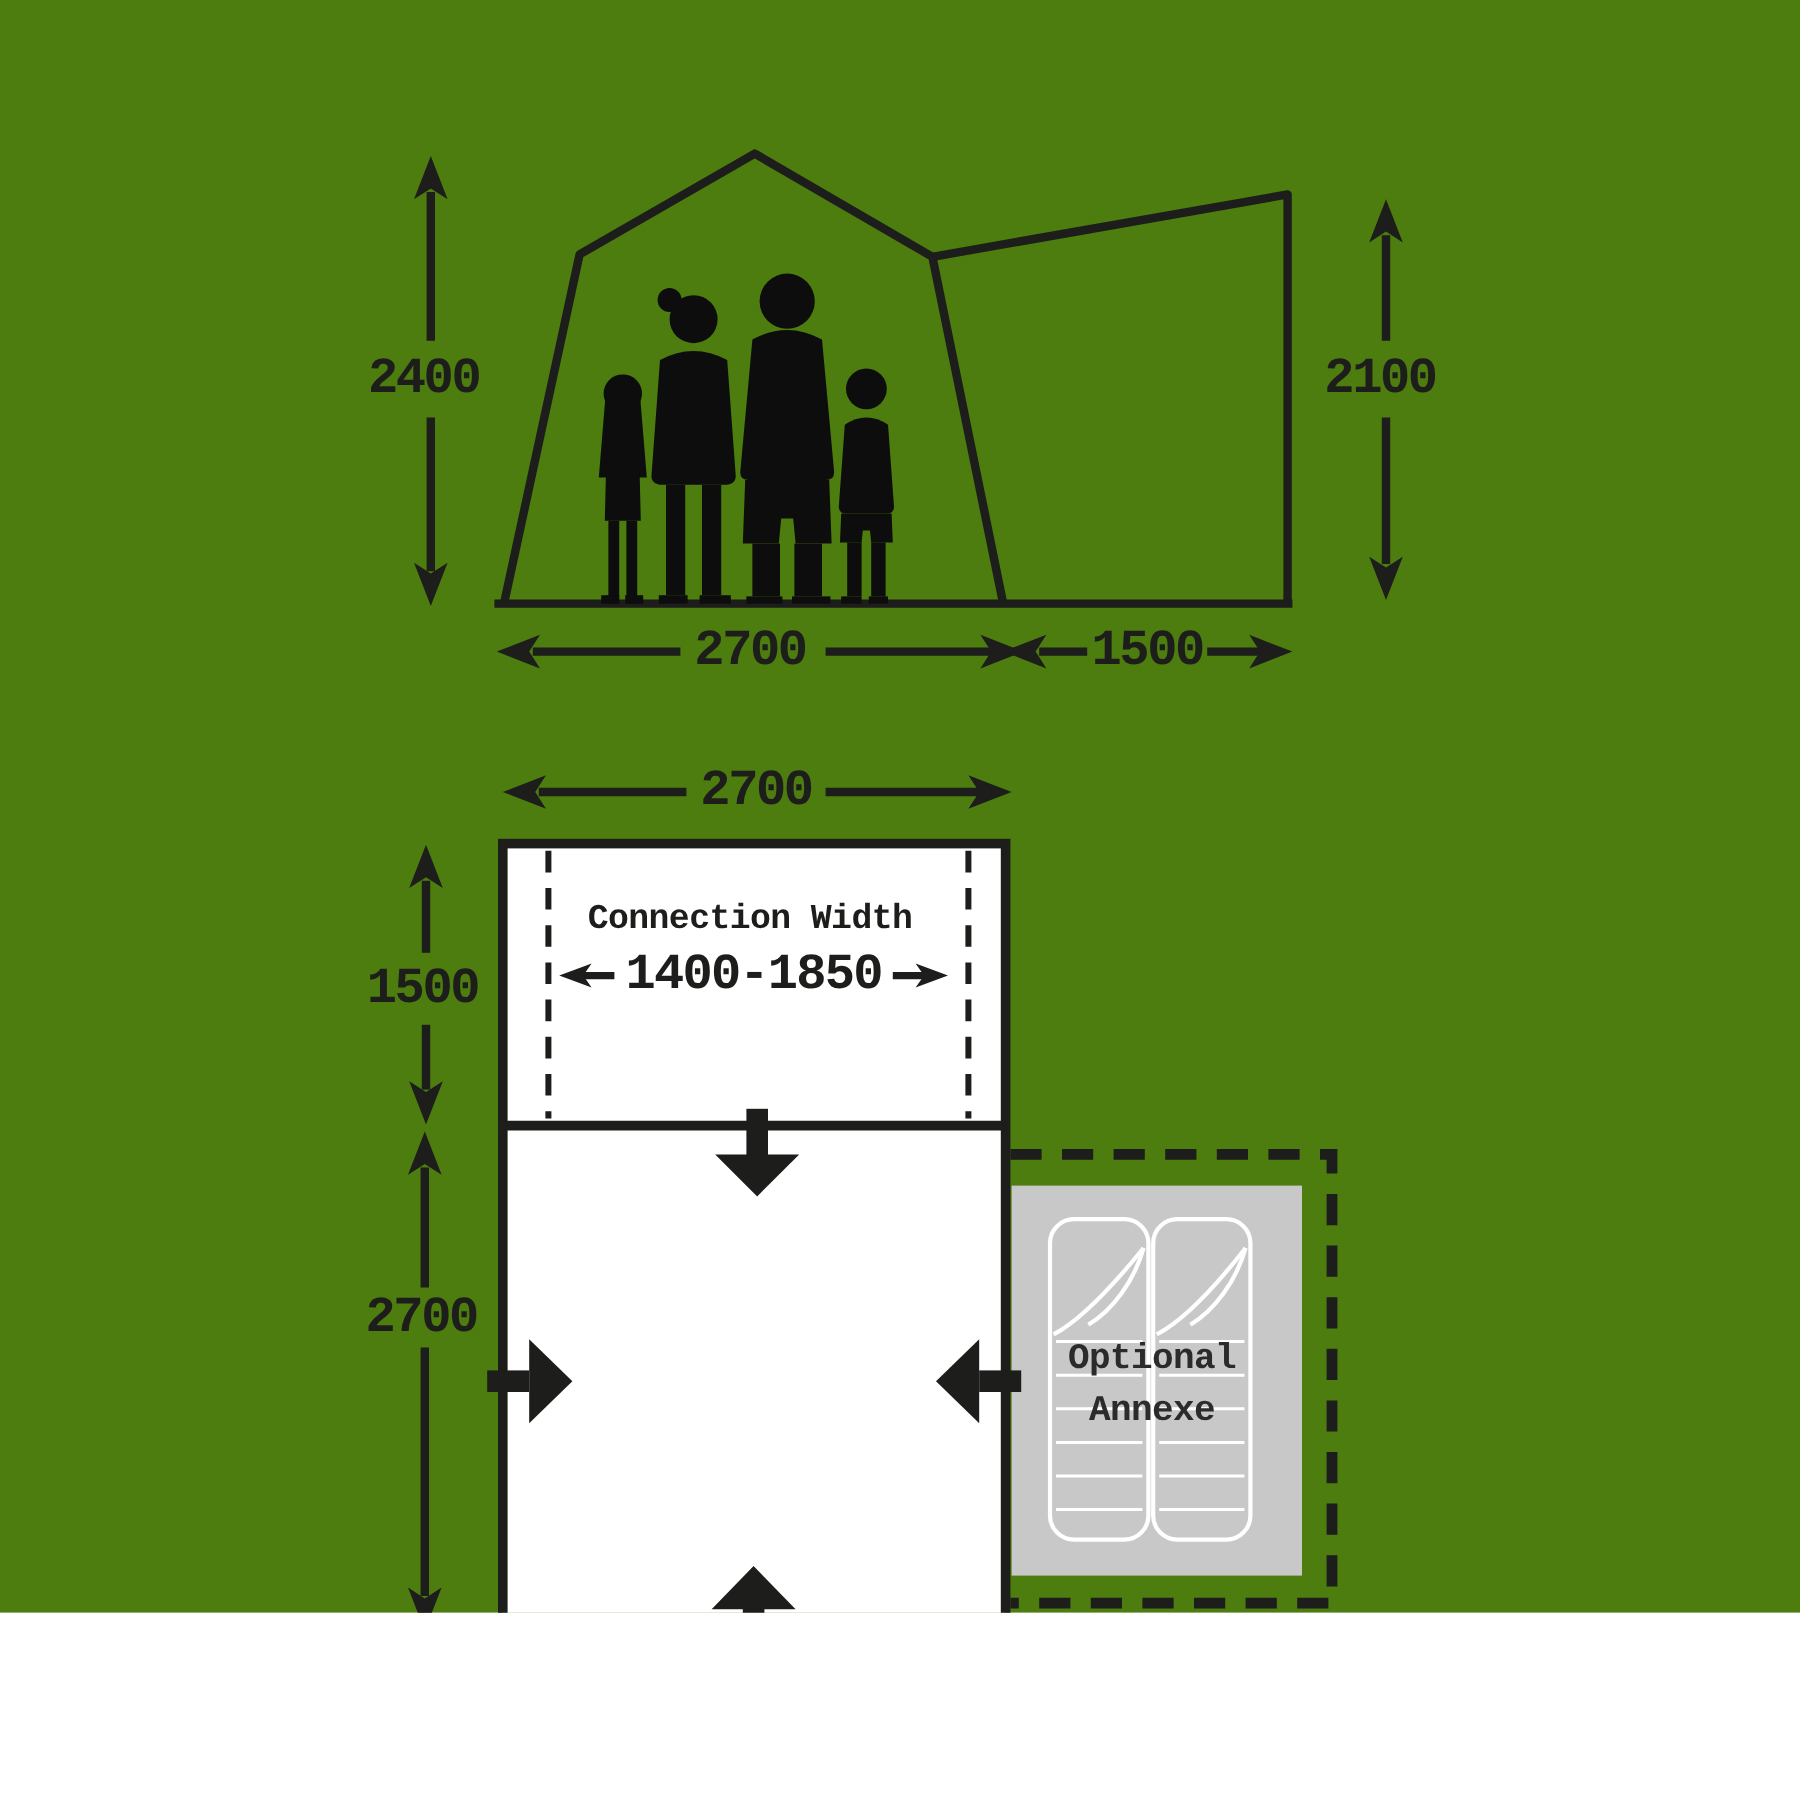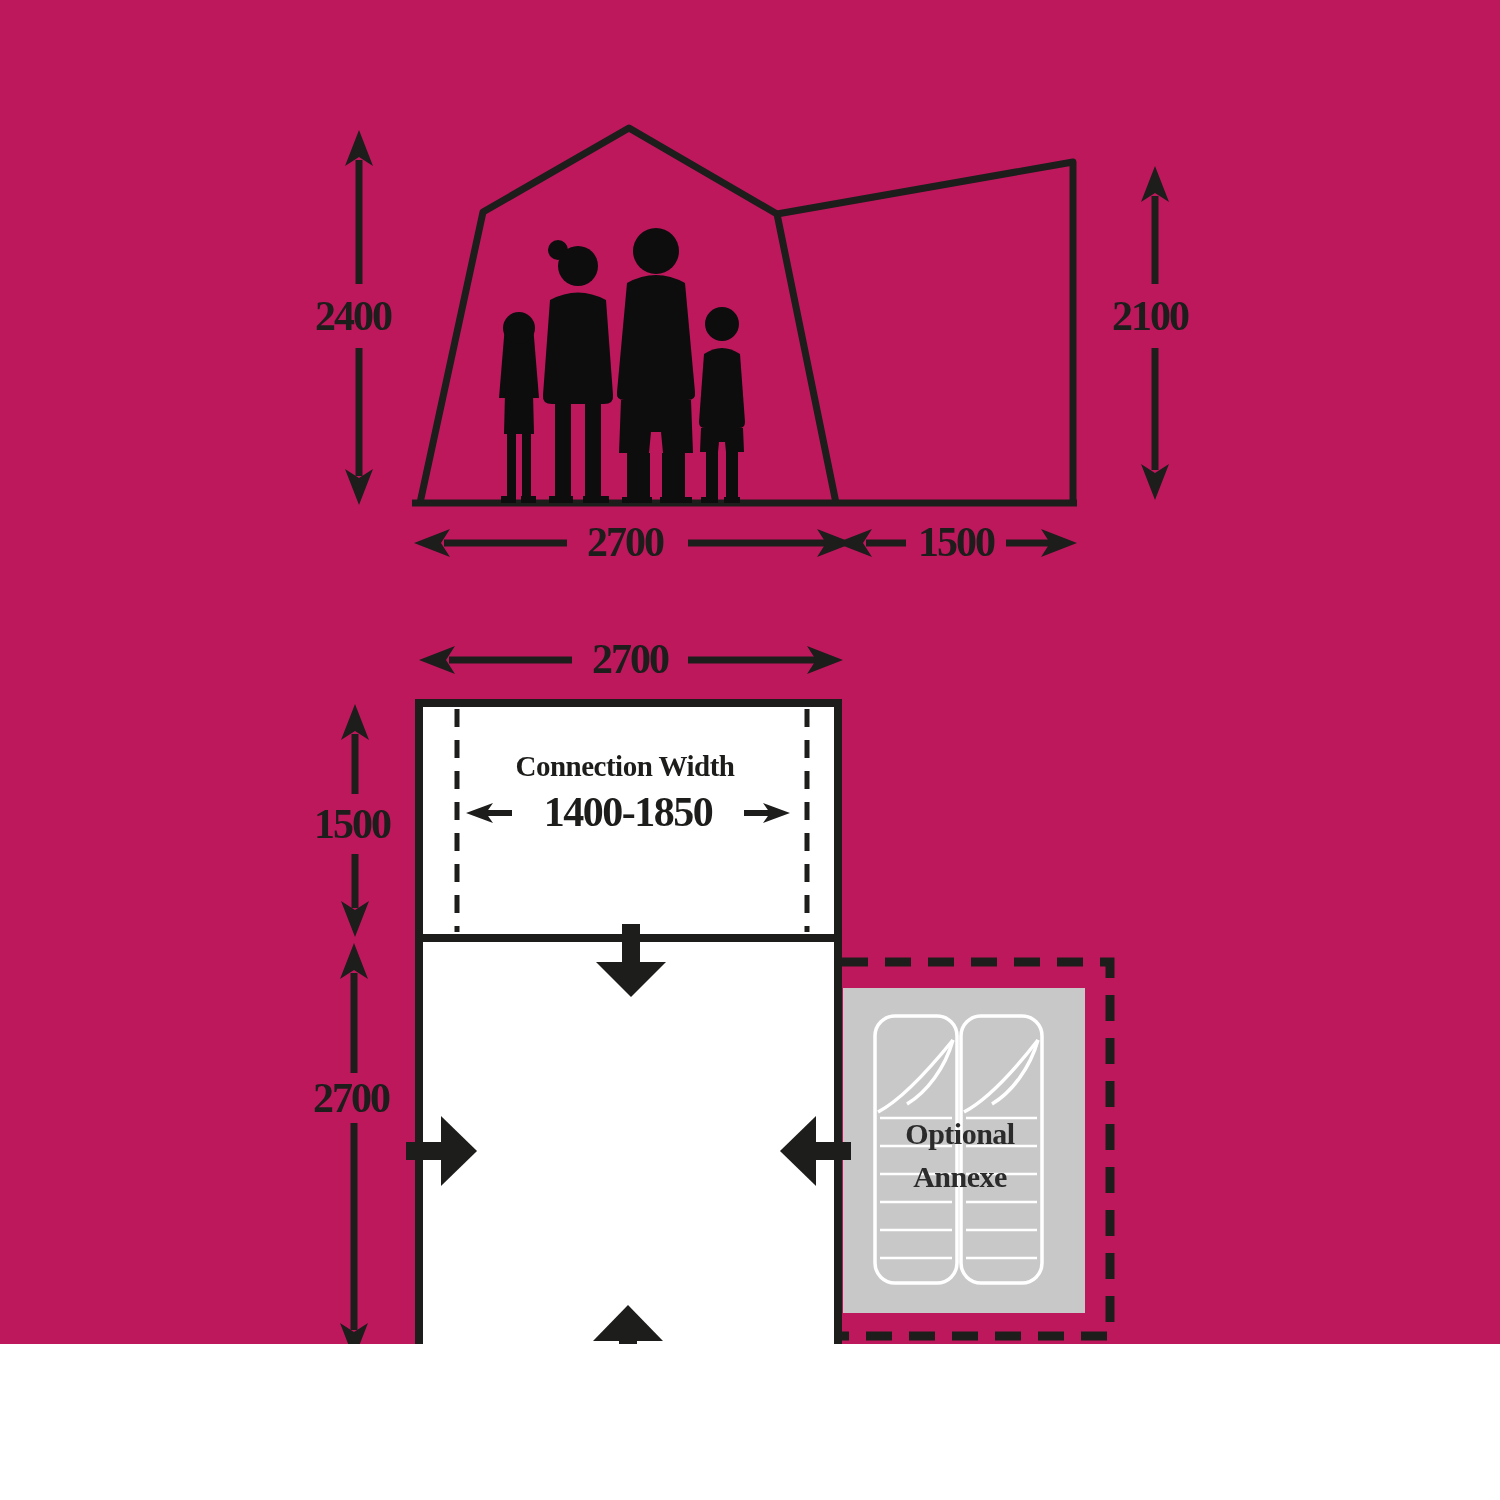--- a/index.html
+++ b/index.html
@@ -1,21 +1,21 @@
 <!DOCTYPE html>
 <html><head>
 <meta charset="utf-8">
 <style>
   html, body { margin: 0; padding: 0; background: #ffffff; }
   .canvas {
     position: relative;
     width: 1500px;
     height: 1344px;
-    background: #be185d;
-    font-family: Liberation Serif, serif;
+    background: #4d7c0f;
+    font-family: Liberation Mono, monospace;
   }
   svg { position: absolute; inset: 0; }
 
   .ink-line   { stroke: #1d1d1b; fill: none; stroke-width: 7; stroke-linecap: butt; }
   .outline    { stroke: #1d1d1b; fill: none; stroke-width: 7; stroke-linejoin: round; }
   .plan-line  { stroke: #1d1d1b; fill: none; stroke-width: 8; }
   .plan-rect  { stroke: #1d1d1b; fill: #ffffff; stroke-width: 8; }
   .dart       { fill: #1d1d1b; stroke: none; }
   .solid      { fill: #1d1d1b; stroke: none; }
   .sil        { fill: #0d0d0d; stroke: none; }

